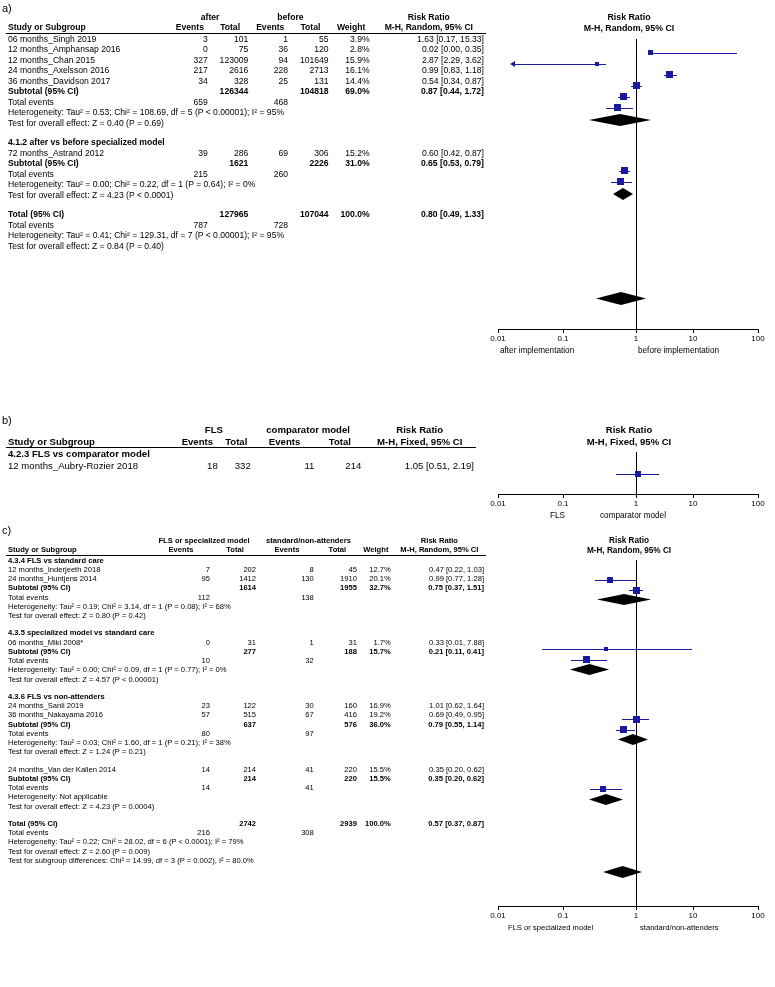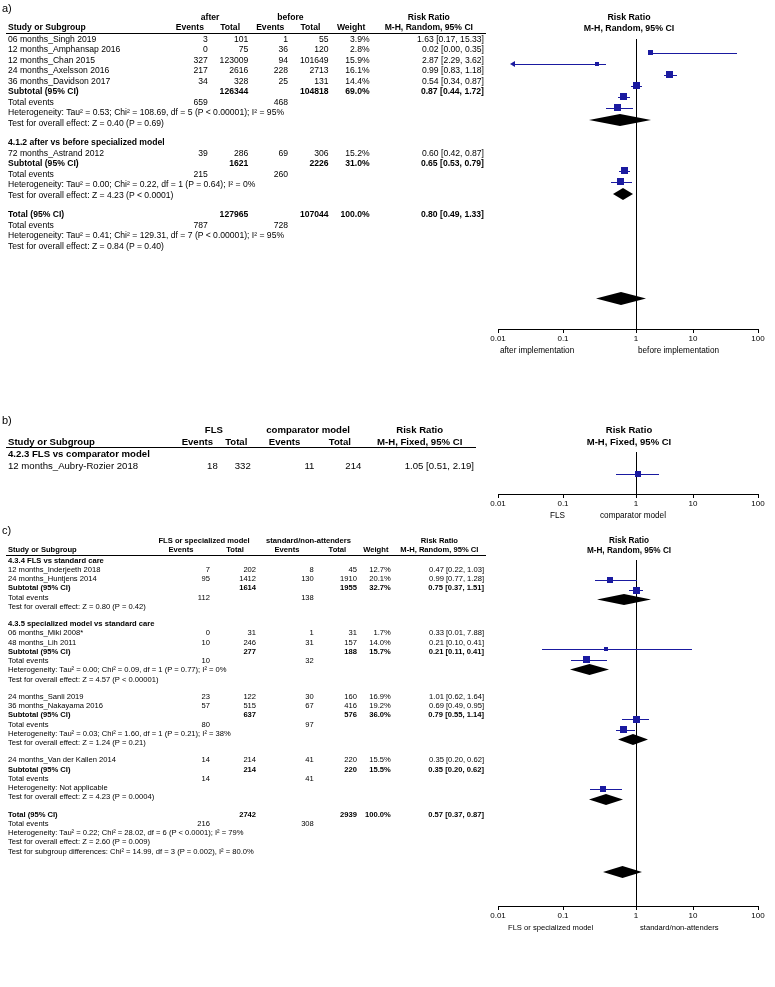--- a/index.html
+++ b/index.html
@@ -369,47 +369,41 @@
     <tr>
       <td class="lft">Total events</td>
       <td class="num">112</td>
       <td></td>
       <td class="num">138</td>
       <td></td>
           <td></td>
           <td></td>
     </tr>
     <tr>
+          <td colspan="7" class="lft">Heterogeneity: Tau² = 0.19; Chi² = 3.14, df = 1 (P = 0.08); I² = 68%</td>
+        </tr>
+    <tr>
           <td colspan="7" class="lft">Test for overall effect: Z = 0.80 (P = 0.42)</td>
         </tr>
     <tr>
           <td colspan="7" style="height:8px;"></td>
         </tr>
 
     <tr>
           <td class="grp" colspan="7">4.3.5 specialized model vs standard care</td>
         </tr>
     <tr>
       <td class="lft">06 months_Miki 2008*</td>
       <td class="num">0</td>
       <td class="num">31</td>
       <td class="num">1</td>
       <td class="num">31</td>
       <td class="num">1.7%</td>
       <td class="num">0.33 [0.01, 7.88]</td>
     </tr>
-    <tr>
-      <td class="lft">48 months_Lih 2011</td>
-      <td class="num">10</td>
-      <td class="num">246</td>
-      <td class="num">31</td>
-      <td class="num">157</td>
-      <td class="num">14.0%</td>
-      <td class="num">0.21 [0.10, 0.41]</td>
-    </tr>
     <tr class="bold">
       <td class="lft">Subtotal (95% CI)</td>
       <td></td>
           <td class="num">277</td>
       <td></td>
           <td class="num">188</td>
       <td class="num">15.7%</td>
       <td class="num">0.21 [0.11, 0.41]</td>
     </tr>
     <tr>
@@ -424,20 +418,23 @@
     <tr>
           <td colspan="7" class="lft">Heterogeneity: Tau² = 0.00; Chi² = 0.09, df = 1 (P = 0.77); I² = 0%</td>
         </tr>
     <tr>
           <td colspan="7" class="lft">Test for overall effect: Z = 4.57 (P &lt; 0.00001)</td>
         </tr>
     <tr>
           <td colspan="7" style="height:8px;"></td>
         </tr>
 
+    <tr>
+          <td class="grp" colspan="7">4.3.6 FLS vs non-attenders</td>
+        </tr>
     <tr>
       <td class="lft">24 months_Sanli 2019</td>
       <td class="num">23</td>
       <td class="num">122</td>
       <td class="num">30</td>
       <td class="num">160</td>
       <td class="num">16.9%</td>
       <td class="num">1.01 [0.62, 1.64]</td>
     </tr>
     <tr>

